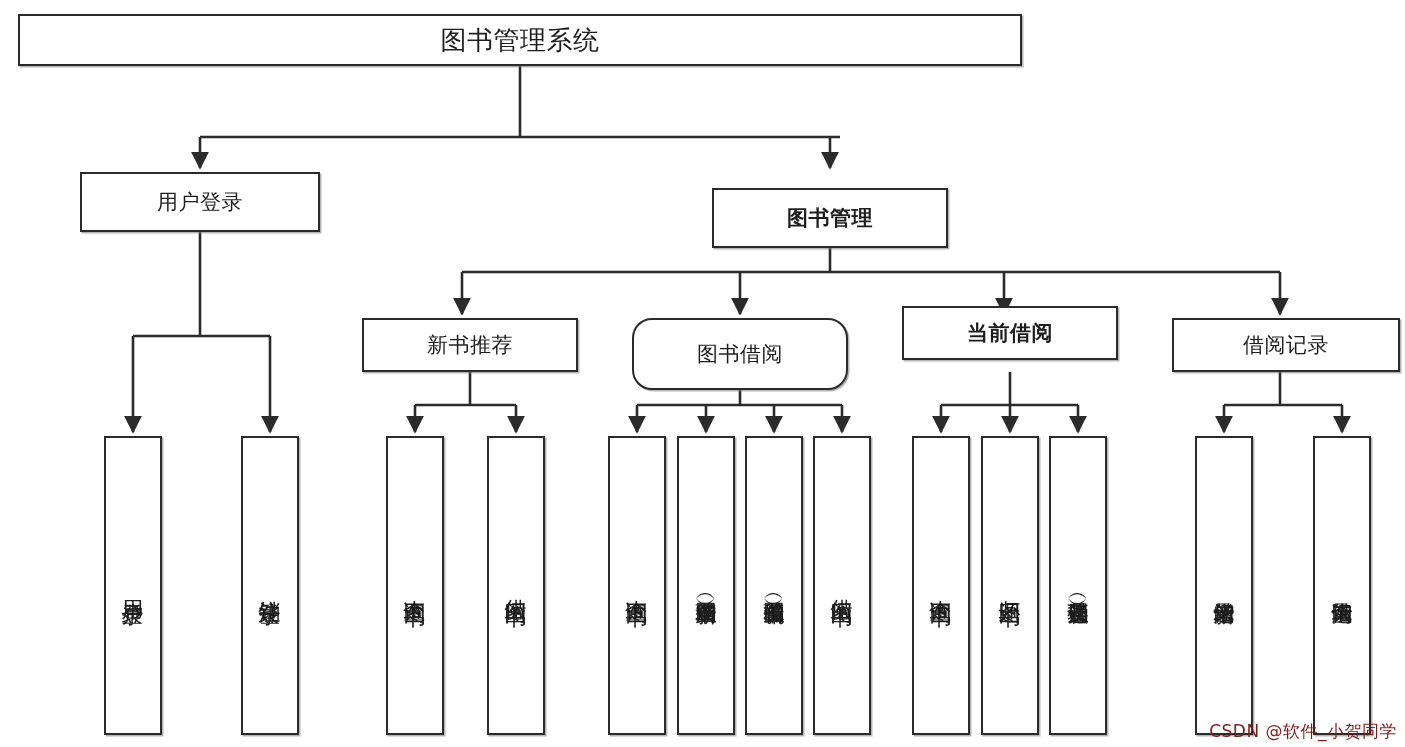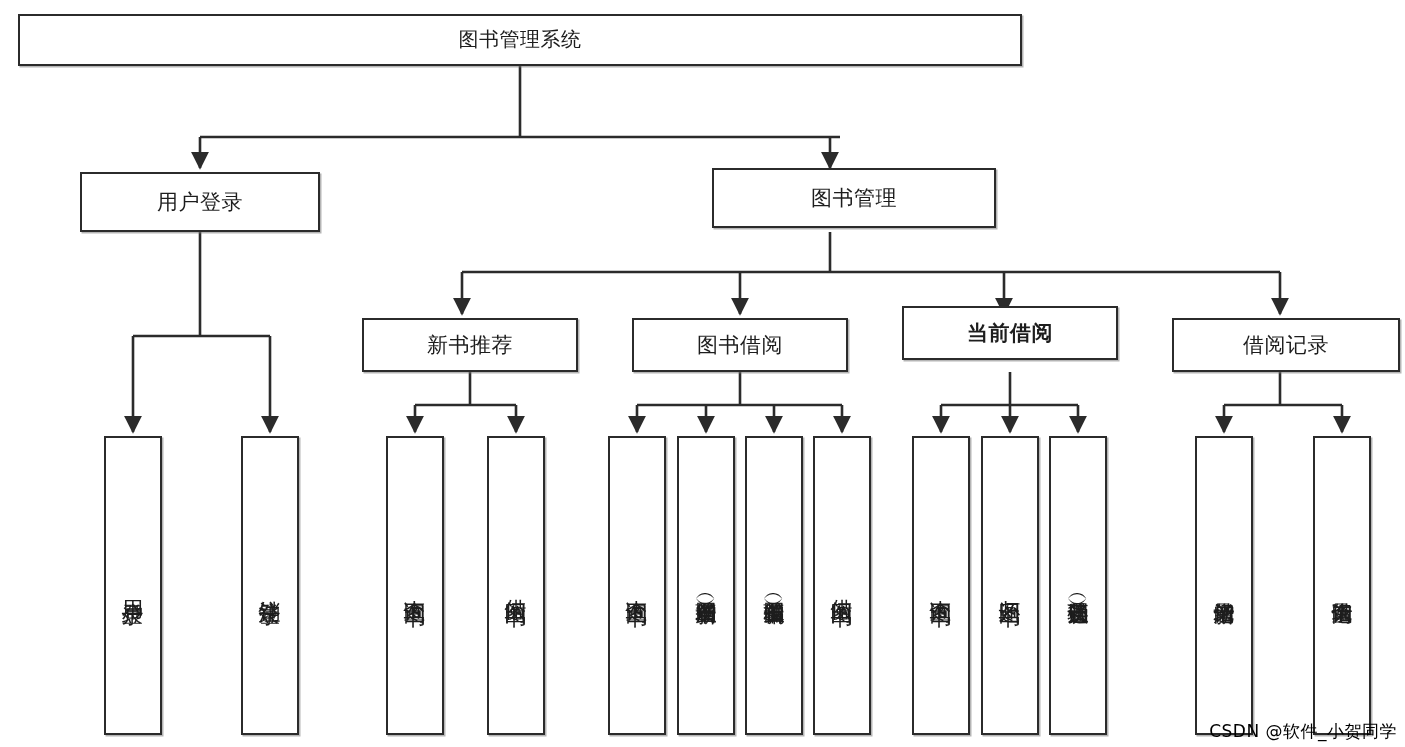--- a/index.html
+++ b/index.html
@@ -42,21 +42,21 @@
     text-align: center;
     white-space: nowrap;
     line-height: 1.18;
   }
   
   .node.horiz .label {
     font-size: 21px;
     letter-spacing: 0.5px;
   }
   .node.root .label {
-    font-size: 20px;
+    font-size: 26px;
     text-align: center;
   }
   
   .node.vert {
     align-items: center;
     justify-content: center;
     padding: 4px 0;
   }
   .node.vert .label {
     writing-mode: vertical-rl;
@@ -69,21 +69,21 @@
   }
   .node.vert.tight .label {
     font-size: 21px;
     letter-spacing: 0px;
   }
   .watermark {
     position: absolute;
     right: 8px;
     bottom: 4px;
     font-size: 17px;
-    color: #000000;
+    color: #7f1d1d;
     white-space: nowrap;
     letter-spacing: 0.5px;
   }
 </style>
 </head>
 <body>
 
 <div id="canvas">
 
   <svg id="edges" viewBox="0 0 1405 747" width="1405" height="747" xmlns="http://www.w3.org/2000/svg">
@@ -136,28 +136,28 @@
     </g>
   </svg>
 
   <div class="node root horiz" style="left:18px; top:14px; width:1004px; height:52px;">
     <span class="label">图书管理系统</span>
   </div>
 
   <div class="node horiz" style="left:80px; top:172px; width:240px; height:60px;">
     <span class="label">用户登录</span>
   </div>
-  <div class="node horiz" style="left:712px; top:168px; width:284px; height:60px;">
+  <div class="node horiz" style="left:712px; top:188px; width:236px; height:60px;font-weight:bold;">
     <span class="label">图书管理</span>
   </div>
 
   <div class="node horiz" style="left:362px; top:318px; width:216px; height:54px;justify-content:center;">
     <span class="label">新书推荐</span>
   </div>
-  <div class="node horiz" style="left:632px; top:318px; width:216px; height:54px;">
+  <div class="node horiz" style="left:632px; top:318px; width:216px; height:72px;border-radius:20px;">
     <span class="label">图书借阅</span>
   </div>
   <div class="node horiz" style="left:902px; top:306px; width:216px; height:54px;font-weight:bold;">
     <span class="label">当前借阅</span>
   </div>
   <div class="node horiz" style="left:1172px; top:318px; width:228px; height:54px;">
     <span class="label">借阅记录</span>
   </div>
 
   <div class="node vert" style="left:104px; top:436px; width:58px; height:299px;">

